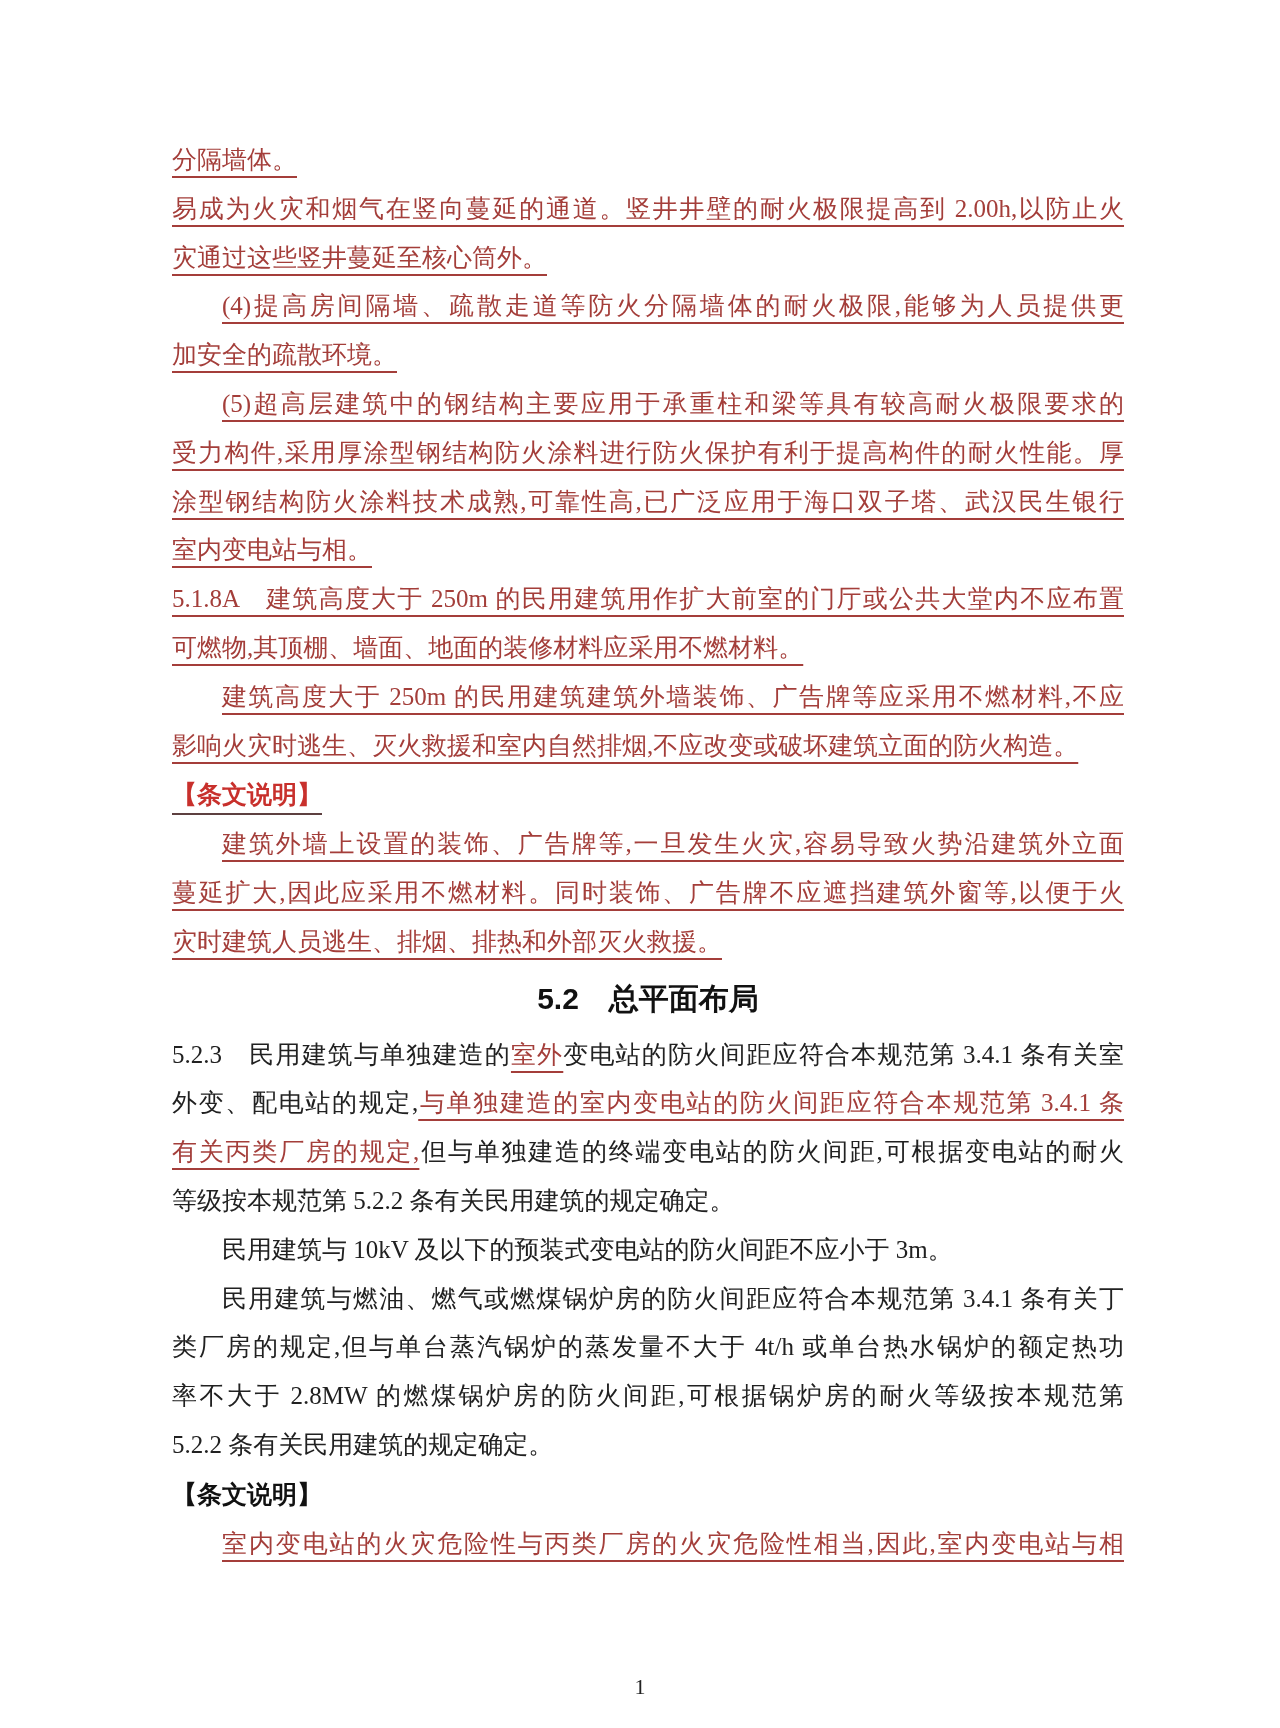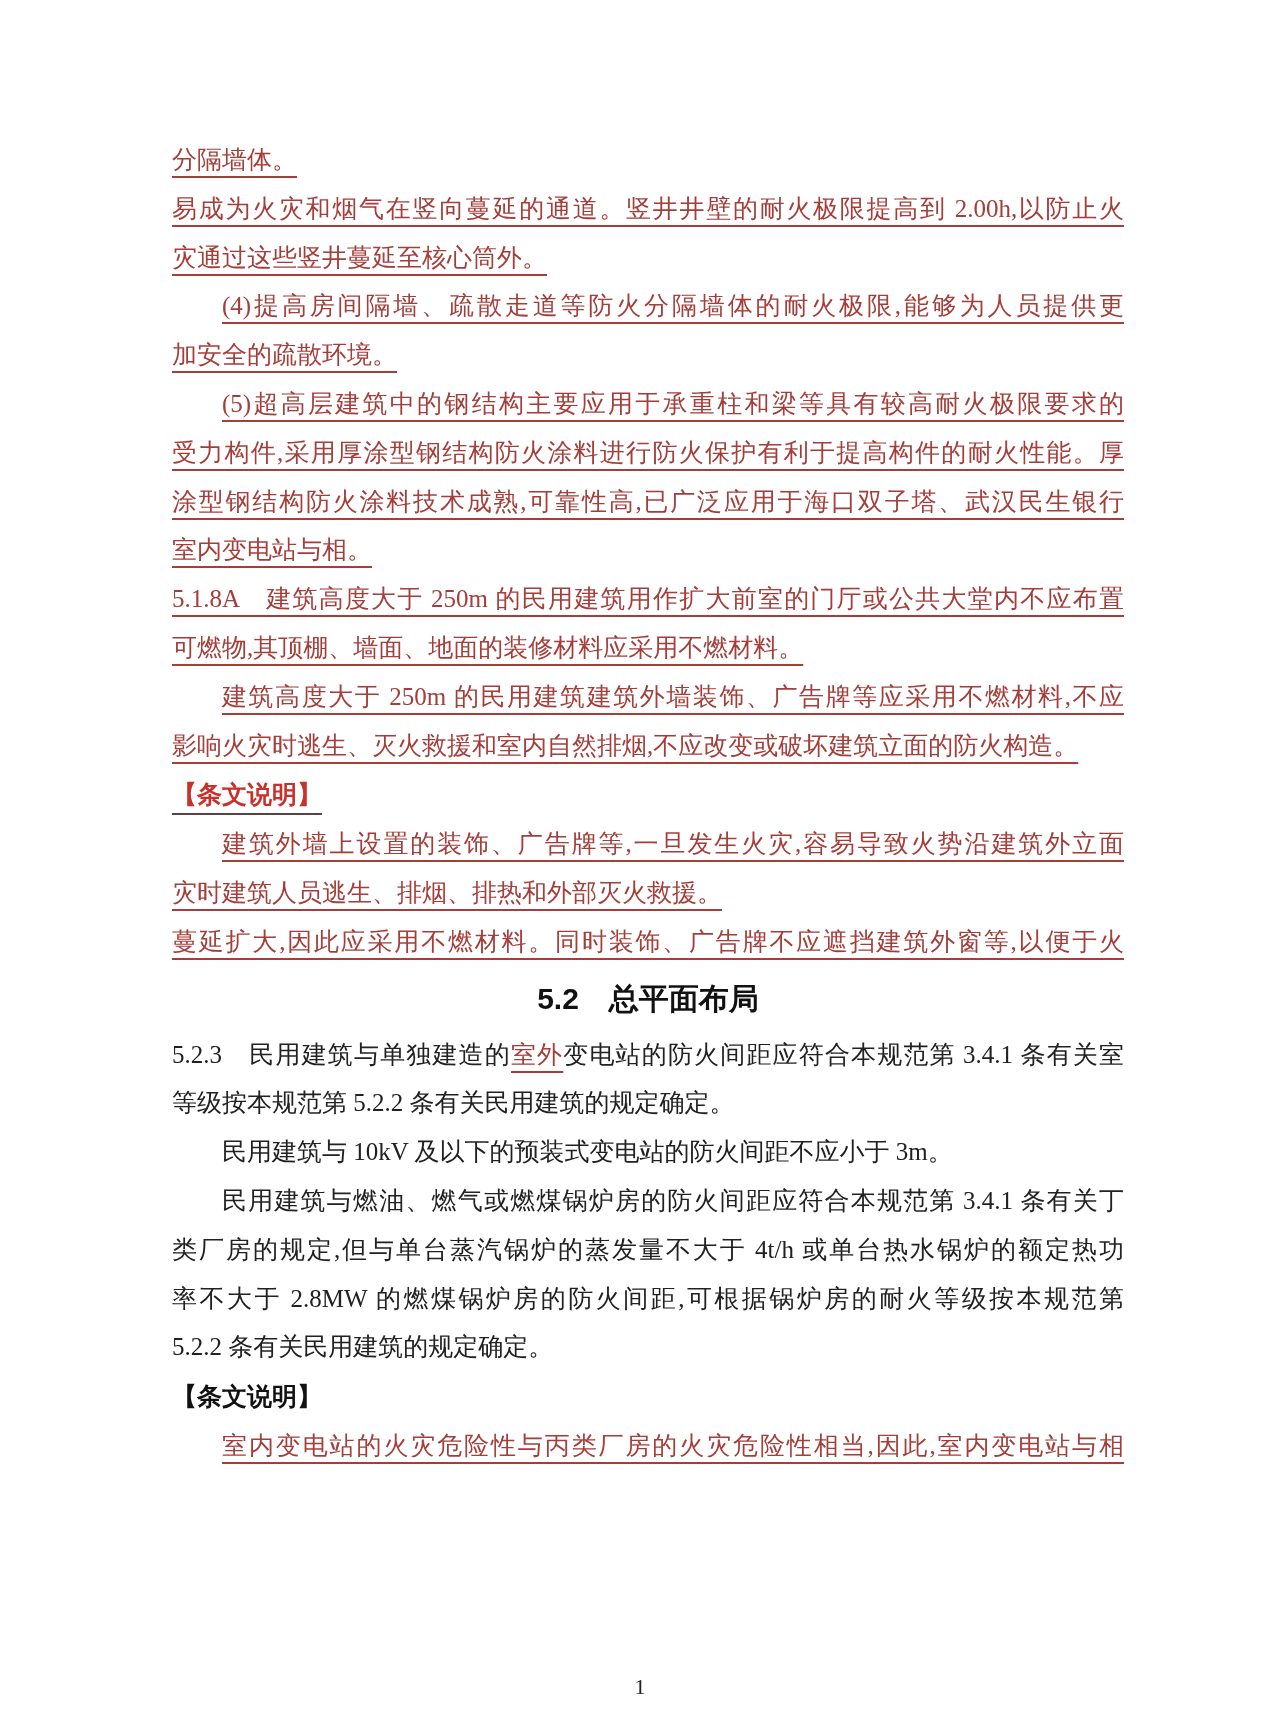--- a/index.html
+++ b/index.html
@@ -89,24 +89,26 @@
       <div class="line full indent"><span class="run r">(5)超高层建筑中的钢结构主要应用于承重柱和梁等具有较高耐火极限要求的</span></div>
       <div class="line full"><span class="run r">受力构件,采用厚涂型钢结构防火涂料进行防火保护有利于提高构件的耐火性能。厚</span></div>
       <div class="line full"><span class="run r">涂型钢结构防火涂料技术成熟,可靠性高,已广泛应用于海口双子塔、武汉民生银行</span></div>
       <div class="line"><span class="run r">室内变电站与相。</span></div>
       <div class="line full"><span class="run r">5.1.8A　建筑高度大于 250m 的民用建筑用作扩大前室的门厅或公共大堂内不应布置</span></div>
       <div class="line"><span class="run r">可燃物,其顶棚、墙面、地面的装修材料应采用不燃材料。</span></div>
       <div class="line full indent"><span class="run r">建筑高度大于 250m 的民用建筑建筑外墙装饰、广告牌等应采用不燃材料,不应</span></div>
       <div class="line"><span class="run r">影响火灾时逃生、灭火救援和室内自然排烟,不应改变或破坏建筑立面的防火构造。</span></div>
       <div class="line"><span class="run rh">【条文说明】</span></div>
       <div class="line full indent"><span class="run r">建筑外墙上设置的装饰、广告牌等,一旦发生火灾,容易导致火势沿建筑外立面</span></div>
+      <div class="line full"><span class="run r">蔓延扩大,因此应采用不燃材料。同时装饰、广告牌不应遮挡建筑外窗等,以便于火</span></div>
       <div class="line"><span class="run r">灾时建筑人员逃生、排烟、排热和外部灭火救援。</span></div>
-      <div class="line full"><span class="run r">蔓延扩大,因此应采用不燃材料。同时装饰、广告牌不应遮挡建筑外窗等,以便于火</span></div>
       <div class="line heading"><span class="run bh">5.2　总平面布局</span></div>
       <div class="line full"><span class="run b">5.2.3　民用建筑与单独建造的</span><span class="run r">室外</span><span class="run b">变电站的防火间距应符合本规范第 3.4.1 条有关室</span></div>
+      <div class="line full"><span class="run b">外变、配电站的规定,</span><span class="run r">与单独建造的室内变电站的防火间距应符合本规范第 3.4.1 条</span></div>
+      <div class="line full"><span class="run r">有关丙类厂房的规定,</span><span class="run b">但与单独建造的终端变电站的防火间距,可根据变电站的耐火</span></div>
       <div class="line"><span class="run b">等级按本规范第 5.2.2 条有关民用建筑的规定确定。</span></div>
       <div class="line indent"><span class="run b">民用建筑与 10kV 及以下的预装式变电站的防火间距不应小于 3m。</span></div>
       <div class="line full indent"><span class="run b">民用建筑与燃油、燃气或燃煤锅炉房的防火间距应符合本规范第 3.4.1 条有关丁</span></div>
       <div class="line full"><span class="run b">类厂房的规定,但与单台蒸汽锅炉的蒸发量不大于 4t/h 或单台热水锅炉的额定热功</span></div>
       <div class="line full"><span class="run b">率不大于 2.8MW 的燃煤锅炉房的防火间距,可根据锅炉房的耐火等级按本规范第</span></div>
       <div class="line"><span class="run b">5.2.2 条有关民用建筑的规定确定。</span></div>
       <div class="line"><span class="run bh">【条文说明】</span></div>
       <div class="line full indent"><span class="run r">室内变电站的火灾危险性与丙类厂房的火灾危险性相当,因此,室内变电站与相</span></div>
     </div>
   <div class="page-number">1</div>

